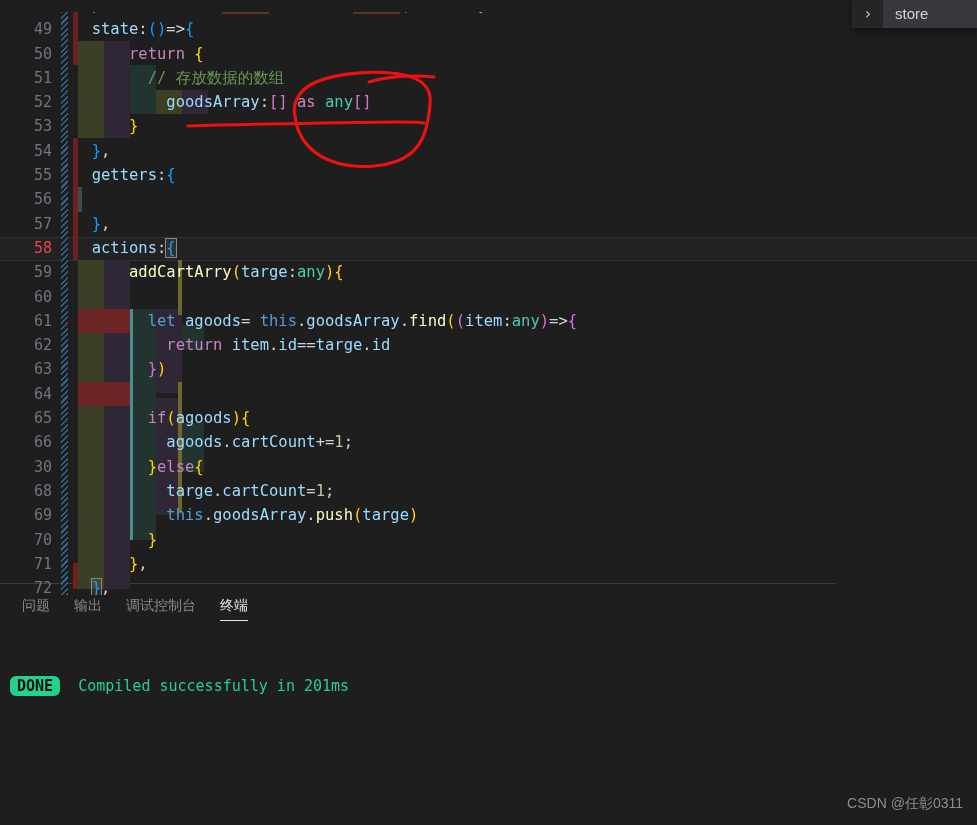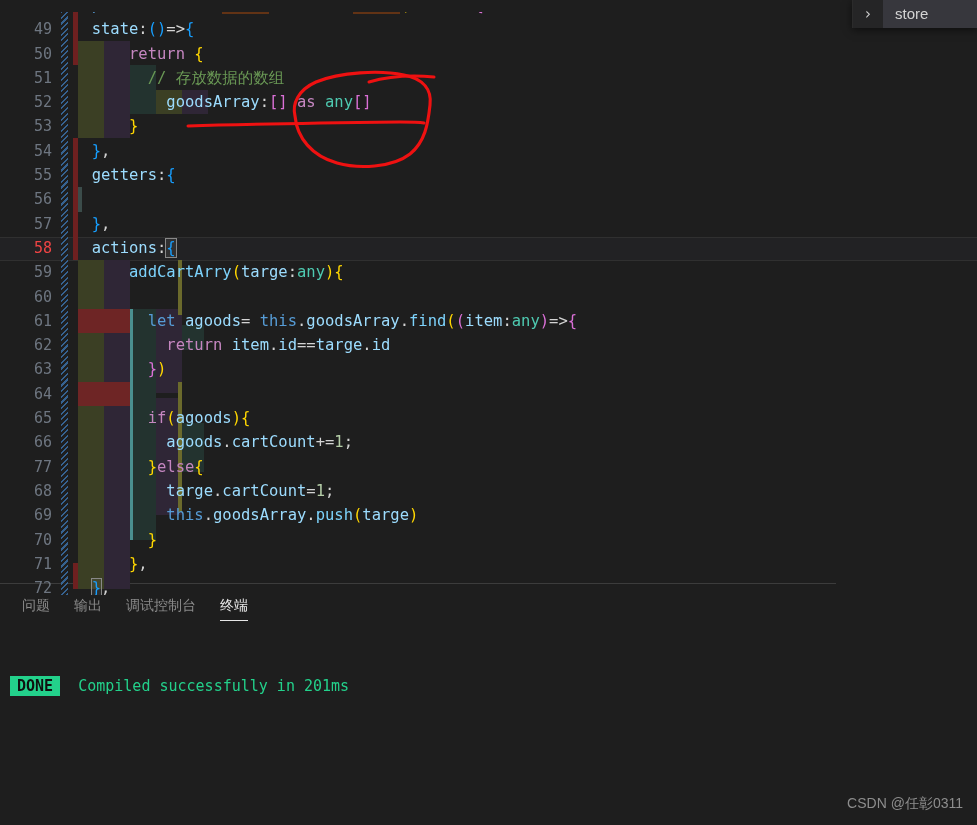--- a/index.html
+++ b/index.html
@@ -102,21 +102,21 @@
   }
   .bracket-box {
     outline: 1px solid #888;
     background: rgba(120,120,120,0.17);
   }
 
   
   .t-kw   { color: #c586c0; }   
   .t-dec  { color: #569cd6; }   
   .t-prop { color: #9cdcfe; }   
-  .t-fn   { color: #7dd3fc; }   
+  .t-fn   { color: #fef9c3; }   
   .t-type { color: #4ec9b0; }   
   .t-num  { color: #b5cea8; }
   .t-cmt  { color: #6a9955; }
   .t-b1   { color: #ffd700; }
   .t-b2   { color: #da70d6; }
   .t-b3   { color: #179fff; }
   .t-op   { color: #d4d4d4; }
   .t-hl   { background: #623315; color: #d4d4d4; }
 
   
@@ -216,20 +216,21 @@
     white-space: pre;
   }
   .term-line { height: 20px; white-space: pre; }
   .term-spacer { height: 20px; }
   .badge-done {
     background: #23d18b;
     color: #101010;
     padding: 1px 7px;
     font-weight: 700;
     font-family: "DejaVu Sans Mono", "Liberation Mono", monospace;
+    border-radius: 6px;
   }
   .term-green { color: #23d18b; }
 
   #watermark {
     position: absolute;
     right: 14px;
     bottom: 12px;
     color: #8d8d8d;
     font-size: 14px;
     font-family: "Liberation Sans", sans-serif;
@@ -366,21 +367,21 @@
         <span class="ln">65</span>
         <span class="txt">        <span class="t-kw">if</span><span class="t-b1">(</span><span class="t-prop">agoods</span><span class="t-b1">)</span><span class="t-b1">{</span></span>
       </div>
 
       <div class="code-line">
         <span class="ln">66</span>
         <span class="txt">          <span class="t-prop">agoods</span><span class="t-op">.</span><span class="t-prop">cartCount</span><span class="t-op">+=</span><span class="t-num">1</span><span class="t-op">;</span></span>
       </div>
 
       <div class="code-line">
-        <span class="ln">77</span>
+        <span class="ln">30</span>
         <span class="txt">        <span class="t-b1">}</span><span class="t-kw">else</span><span class="t-b1">{</span></span>
       </div>
 
       <div class="code-line">
         <span class="ln">68</span>
         <span class="txt">          <span class="t-prop">targe</span><span class="t-op">.</span><span class="t-prop">cartCount</span><span class="t-op">=</span><span class="t-num">1</span><span class="t-op">;</span></span>
       </div>
 
       <div class="code-line">
         <span class="ln">69</span>

